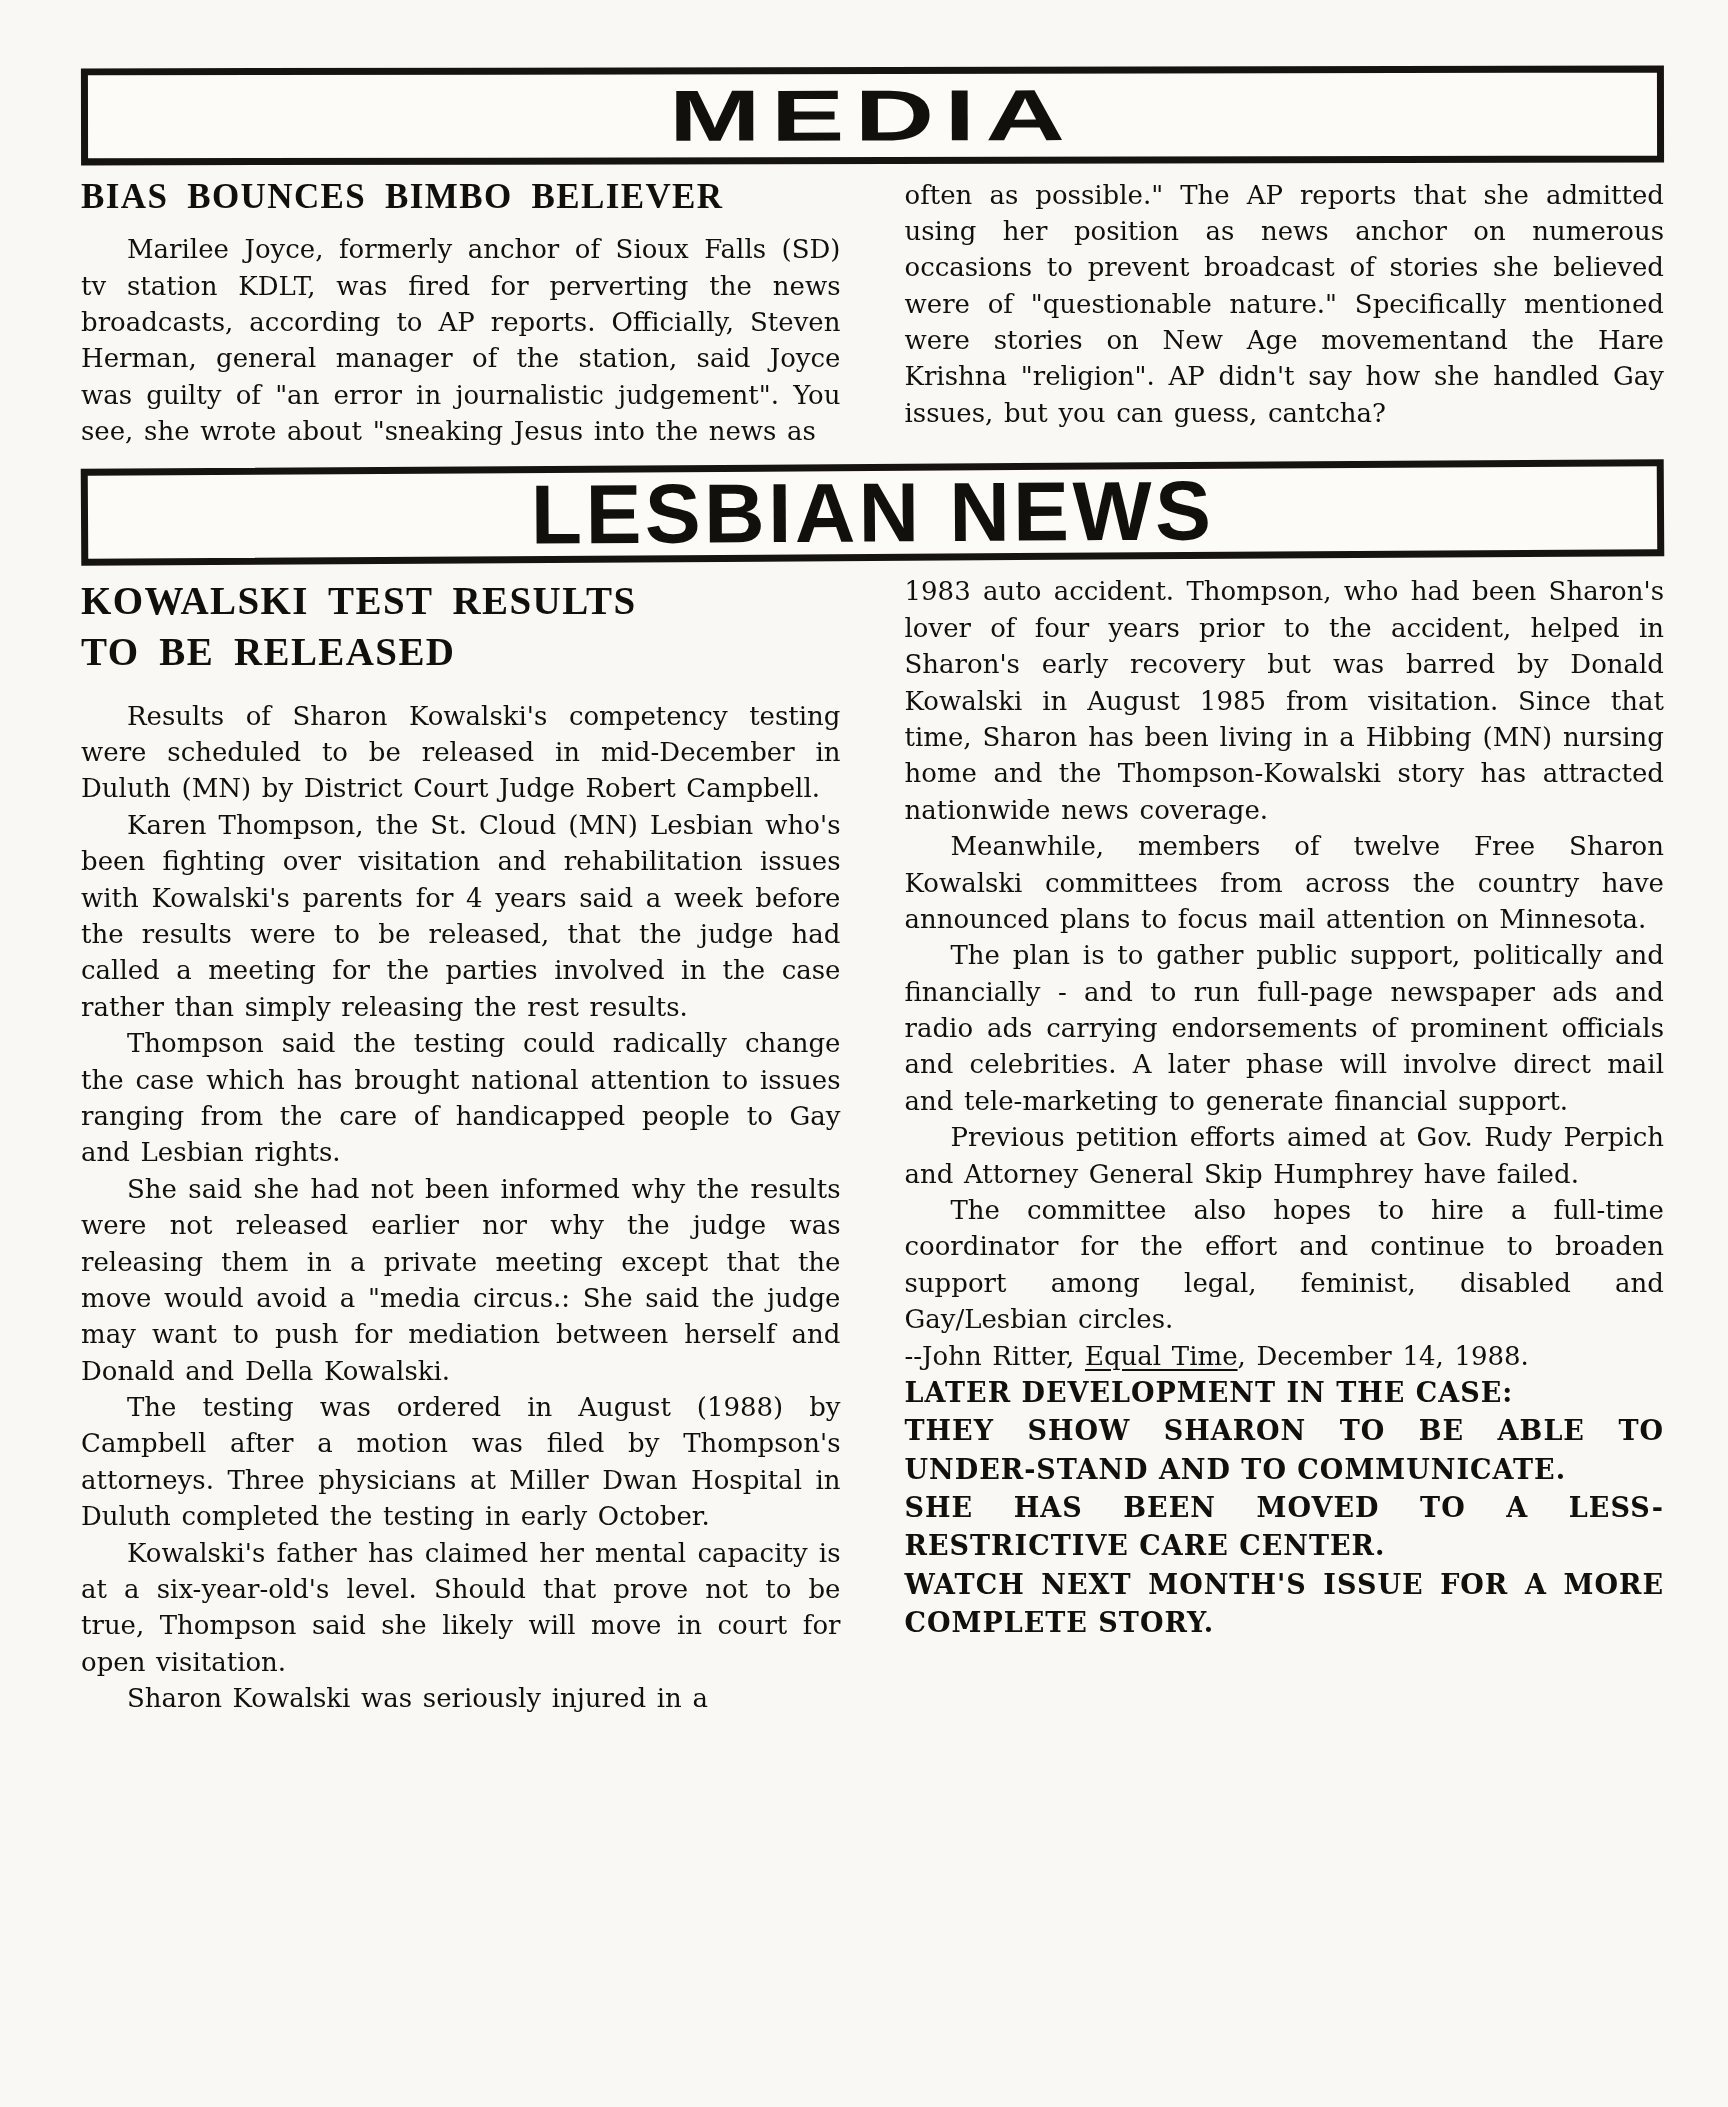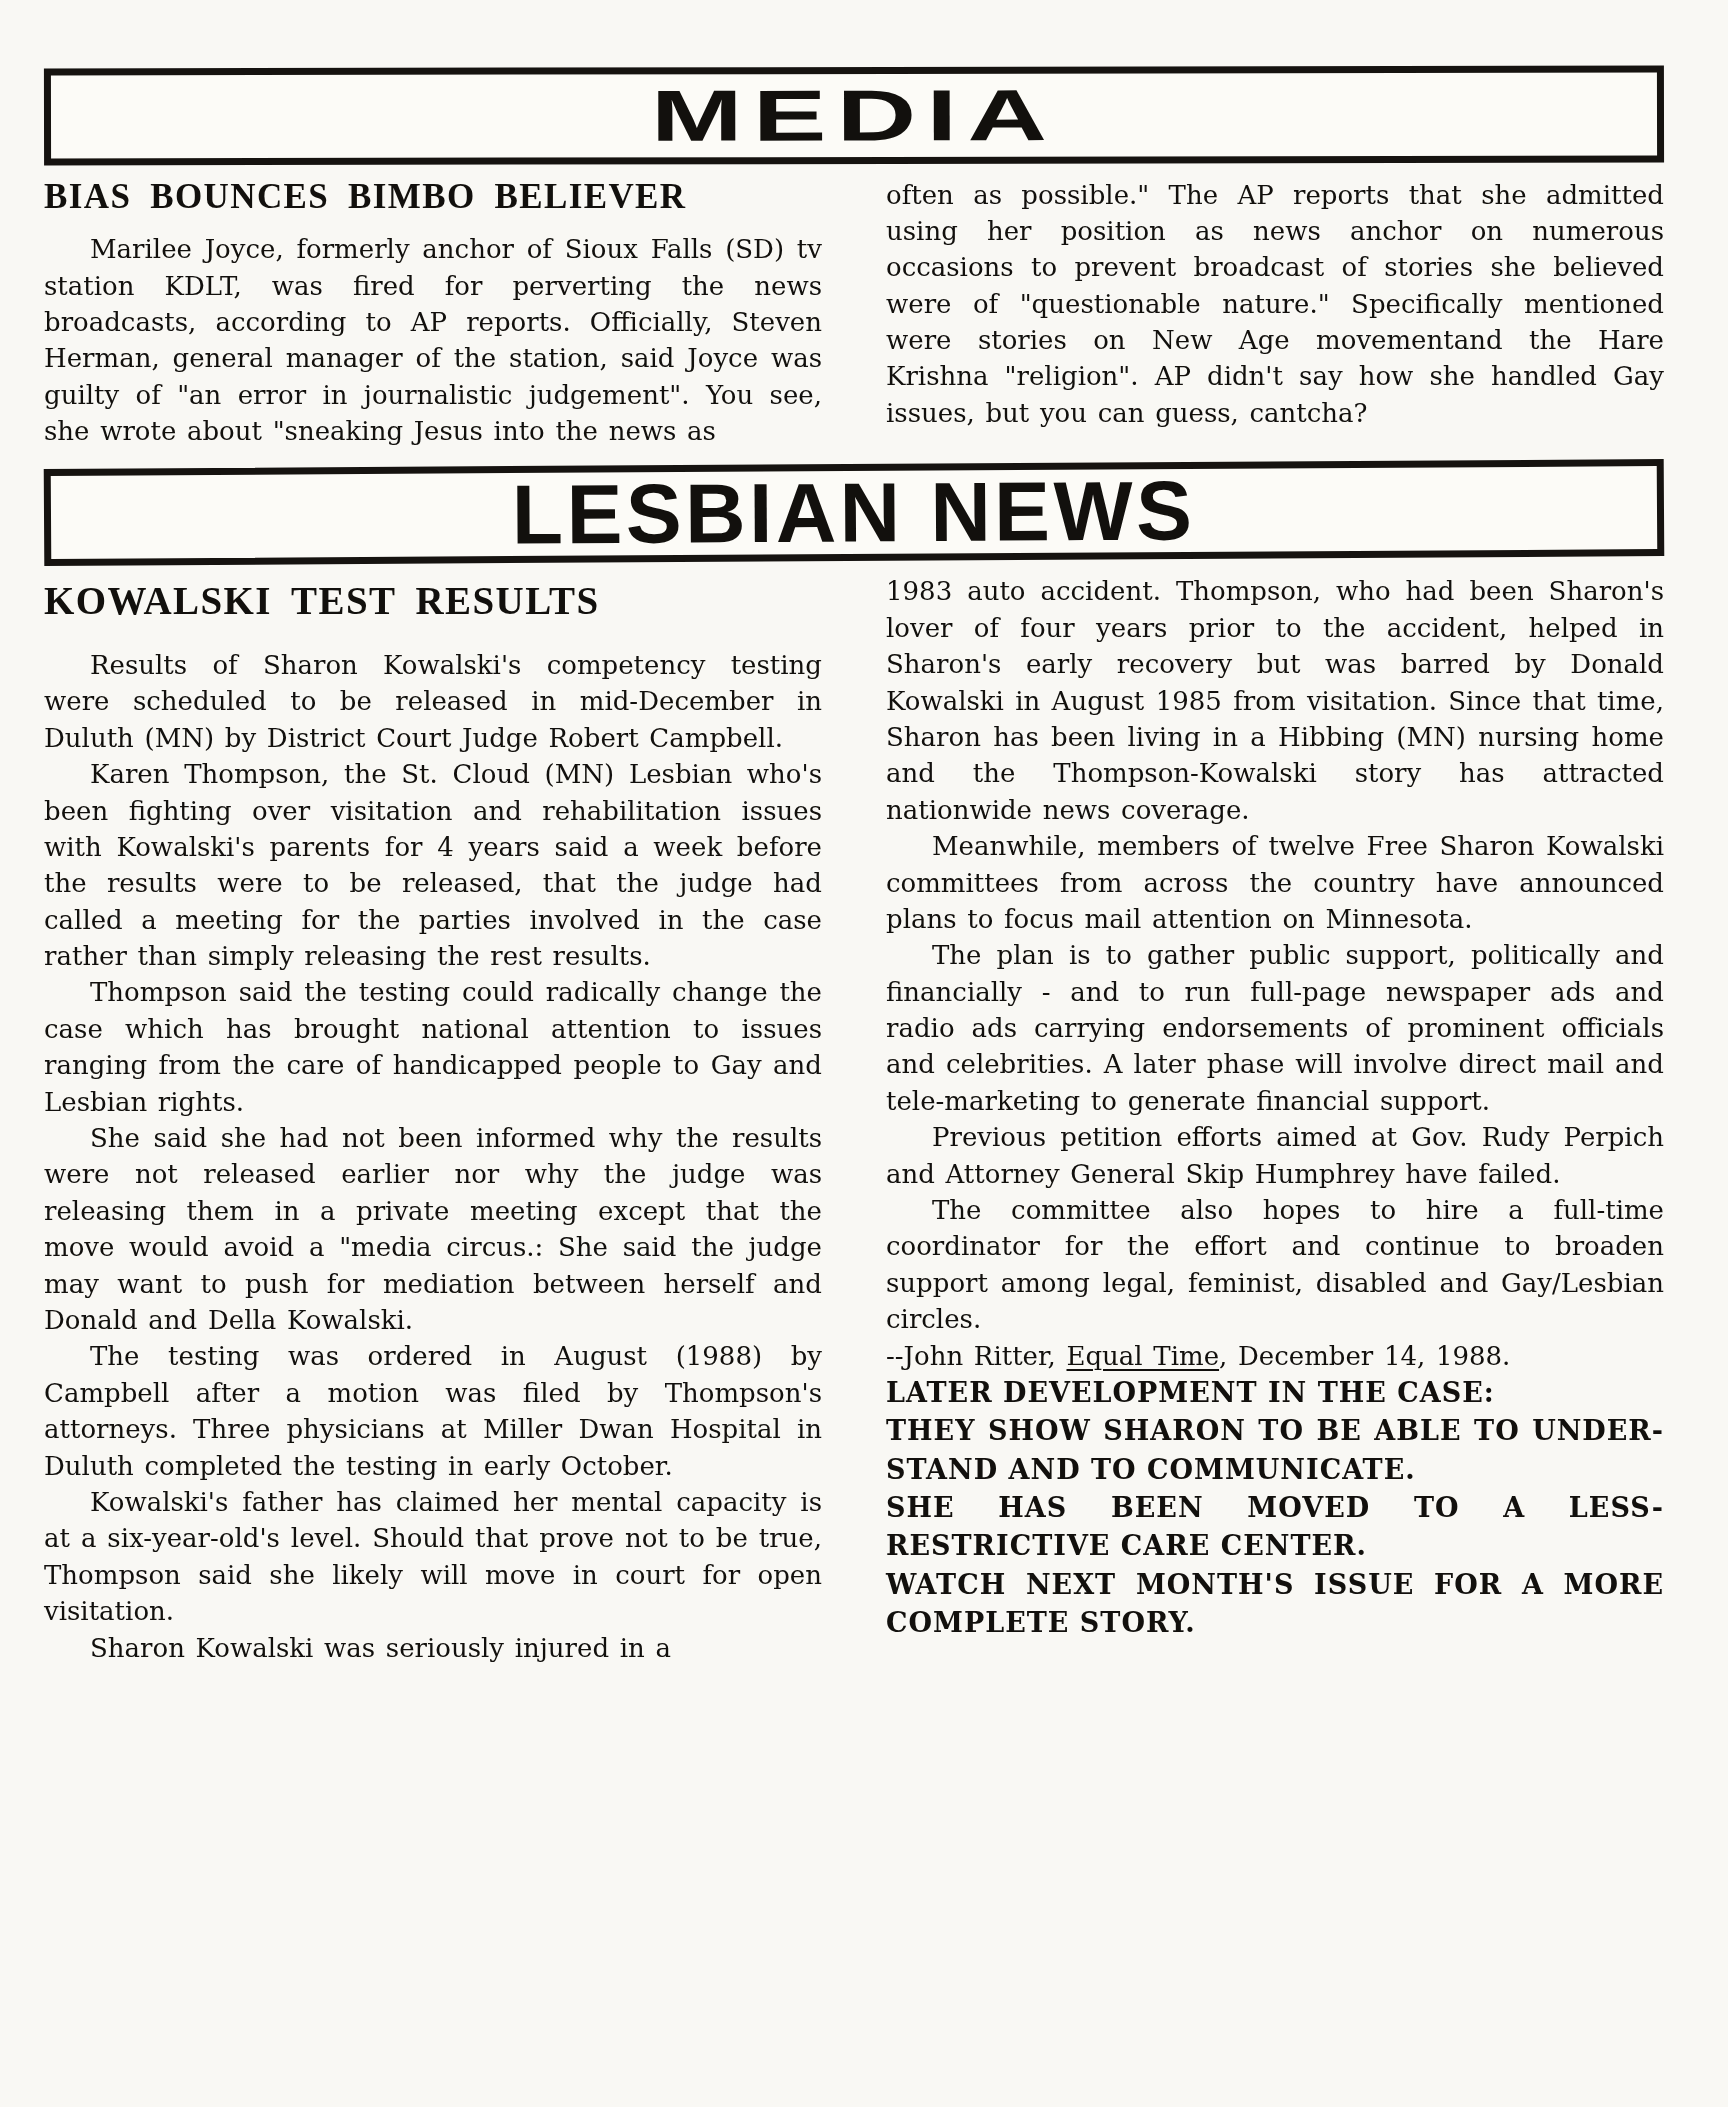--- a/index.html
+++ b/index.html
@@ -8,21 +8,21 @@
     height: 2108px;
     background: #f9f8f4;
     color: #12100d;
     font-family: "DejaVu Serif", serif;
     overflow: hidden;
   }
   .page {
     box-sizing: border-box;
     width: 1729px;
     height: 2108px;
-    padding: 67px 65px 19px 44px;
+    padding: 67px 65px 19px 81px;
   }
   
   .banner {
     box-sizing: border-box;
     border: 7.2px solid #161310;
     height: 97px;
     display: flex;
     align-items: center;
     justify-content: center;
     background: #fcfbf7;
@@ -110,20 +110,21 @@
   </div>
 
   <div class="banner banner--lesbian">
     <div class="banner-title">LESBIAN NEWS</div>
   </div>
 
   <div class="columns">
     <div class="col">
       <h2 class="art-headline art-headline--kowalski">
         <span>KOWALSKI TEST RESULTS</span><br>
+        <span>TO BE RELEASED</span>
       </h2>
       <p class="body">Results of Sharon Kowalski's competency testing were scheduled to be released in mid-December in Duluth (MN) by District Court Judge Robert Campbell.</p>
       <p class="body">Karen Thompson, the St. Cloud (MN) Lesbian who's been fighting over visitation and rehabilitation issues with Kowalski's parents for 4 years said a week before the results were to be released, that the judge had called a meeting for the parties involved in the case rather than simply releasing the rest results.</p>
       <p class="body">Thompson said the testing could radically change the case which has brought national attention to issues ranging from the care of handicapped people to Gay and Lesbian rights.</p>
       <p class="body">She said she had not been informed why the results were not released earlier nor why the judge was releasing them in a private meeting except that the move would avoid a "media circus.: She said the judge may want to push for mediation between herself and Donald and Della Kowalski.</p>
       <p class="body">The testing was ordered in August (1988) by Campbell after a motion was filed by Thompson's attorneys. Three physicians at Miller Dwan Hospital in Duluth completed the testing in early October.</p>
       <p class="body">Kowalski's father has claimed her mental capacity is at a six-year-old's level. Should that prove not to be true, Thompson said she likely will move in court for open visitation.</p>
       <p class="body">Sharon Kowalski was seriously injured in a</p>
     </div>
 

